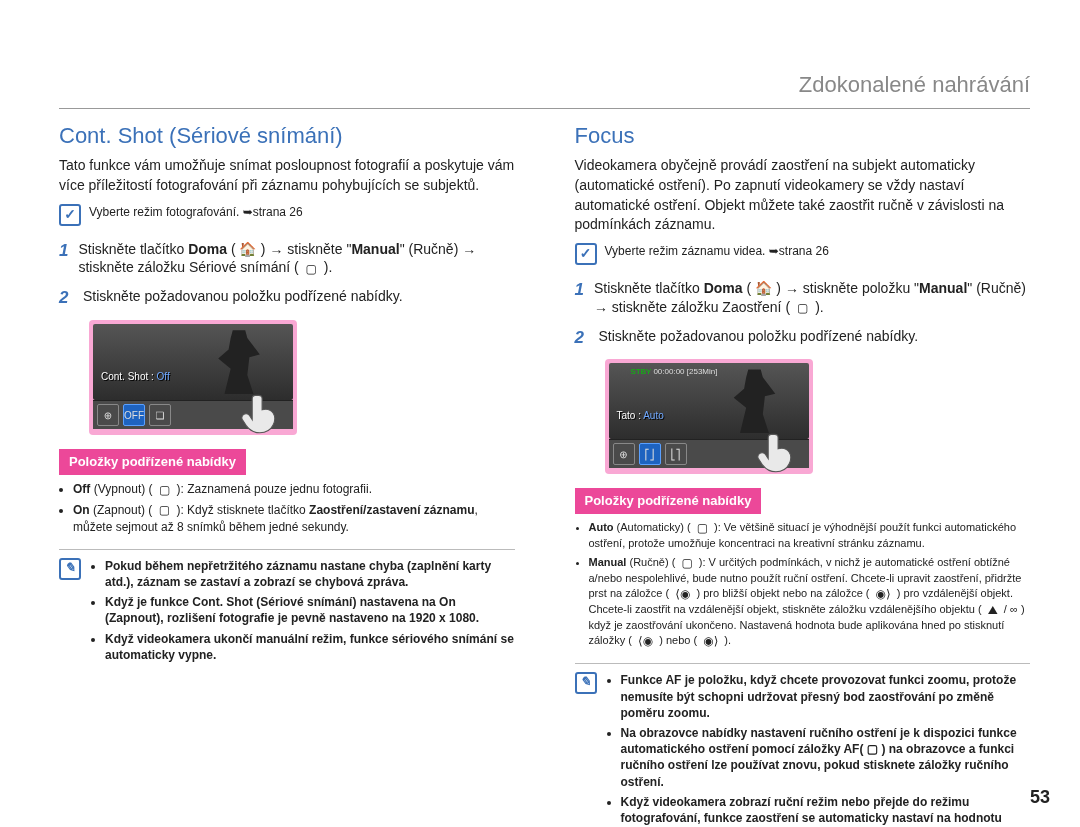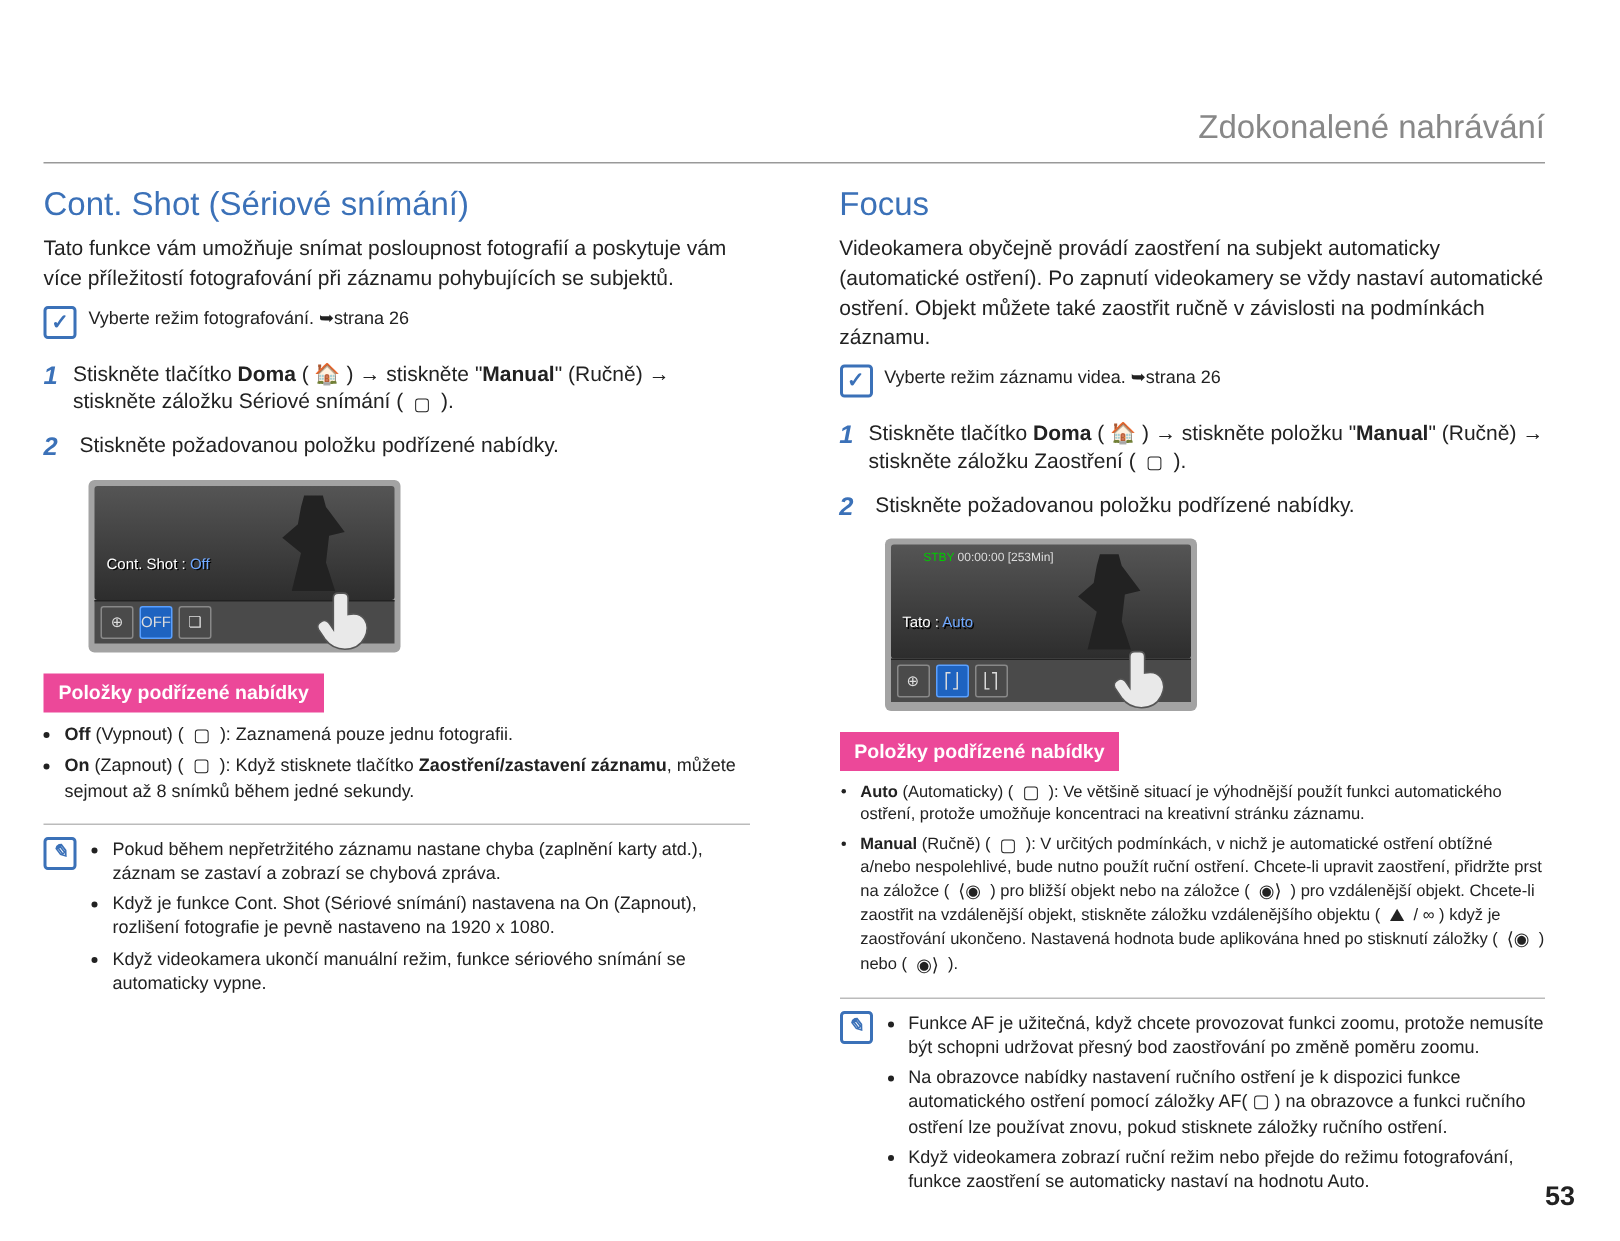--- a/index.html
+++ b/index.html
@@ -7,21 +7,21 @@
     margin: 0;
     background: #fff;
     color: #222;
     font-size: 13px;
     line-height: 1.35;
   }
   .page {
     width: 1080px;
     height: 827px;
     box-sizing: border-box;
-    padding: 70px 50px 20px 29px;
+    padding: 70px 50px 20px 59px;
     position: relative;
   }
   .chapter {
     text-align: right;
     color: #888;
     font-size: 22px;
     border-bottom: 1px solid #999;
     padding-bottom: 8px;
     margin-bottom: 12px;
   }
@@ -47,21 +47,21 @@
     color: #3b71b8; font-weight: bold; text-align: center;
     line-height: 16px; font-size: 14px;
   }
   .num-step { display: flex; gap: 10px; margin: 10px 0; font-size: 14px; }
   .num { color: #3b71b8; font-style: italic; font-weight: bold; font-size: 17px; width: 14px; }
   .inline-icon {
     display: inline-block; font-size: 12px;
     padding: 0 3px; vertical-align: middle;
   }
   .screenshot {
-    width: 200px; background: #a3a3a3; border-radius: 4px;
+    width: 200px; background: #f9a8d4; border-radius: 4px;
     margin: 10px 0 14px 30px; padding: 4px 4px 6px 4px;
     font-family: sans-serif;
   }
   .shot-top {
     height: 76px; background: linear-gradient(#555,#2d2d2d);
     border-radius: 2px; position: relative; overflow: hidden;
   }
   .silh {
     position: absolute; right: 28px; top: 6px;
     width: 52px; height: 64px; background: #222;
@@ -94,21 +94,21 @@
   .small { font-size: 11px; }
   .notebox { display:flex; gap:8px; align-items:flex-start; font-size:12px;
              border-top:1px solid #bbb; padding-top:8px; }
   .icon-note {
     width:18px; height:18px; flex:0 0 18px;
     border:2px solid #3b71b8; border-radius:3px;
     color:#3b71b8; text-align:center; line-height:16px; font-style:italic;
     font-weight:bold; font-size:13px;
   }
   .notebox ul { margin:0 0 0 16px; padding:0;}
-  .notebox li { margin-bottom:4px; list-style:disc;}
+  .notebox li { margin-bottom:4px; list-style:disc;font-weight:bold;}
   .pagenum {
     position:absolute; right: 30px; bottom: 18px;
     font-size: 18px; font-weight:bold;
   }
 </style>
 </head>
 <body>
 
 <div class="page">
 
@@ -221,21 +221,21 @@
           <b>Auto</b><span> (Automaticky) ( </span><span class="inline-icon">▢</span><span> ): Ve většině situací je výhodnější použít funkci automatického ostření, protože umožňuje koncentraci na kreativní stránku záznamu.</span>
         </li>
         <li>
           <b>Manual</b><span> (Ručně) ( </span><span class="inline-icon">▢</span><span> ): V určitých podmínkách, v nichž je automatické ostření obtížné a/nebo nespolehlivé, bude nutno použít ruční ostření. Chcete-li upravit zaostření, přidržte prst na záložce ( </span><span class="inline-icon">⟨◉</span><span> ) pro bližší objekt nebo na záložce ( </span><span class="inline-icon">◉⟩</span><span> ) pro vzdálenější objekt. Chcete-li zaostřit na vzdálenější objekt, stiskněte záložku vzdálenějšího objektu ( </span><span class="inline-icon">⛰</span><span> / ∞ ) když je zaostřování ukončeno. Nastavená hodnota bude aplikována hned po stisknutí záložky ( </span><span class="inline-icon">⟨◉</span><span> ) nebo ( </span><span class="inline-icon">◉⟩</span><span> ).</span>
         </li>
       </ul>
 
       <div class="notebox small">
         <div class="icon-note">✎</div>
         <ul>
-          <li>Funkce AF je užitečná, když chcete provozovat funkci zoomu, protože nemusíte být schopni udržovat přesný bod zaostřování po změně poměru zoomu.</li>
+          <li>Funkce AF je položku, když chcete provozovat funkci zoomu, protože nemusíte být schopni udržovat přesný bod zaostřování po změně poměru zoomu.</li>
           <li>Na obrazovce nabídky nastavení ručního ostření je k dispozici funkce automatického ostření pomocí záložky AF( ▢ ) na obrazovce a funkci ručního ostření lze používat znovu, pokud stisknete záložky ručního ostření.</li>
           <li>Když videokamera zobrazí ruční režim nebo přejde do režimu fotografování, funkce zaostření se automaticky nastaví na hodnotu Auto.</li>
         </ul>
       </div>
     </div>
 
   </div>
 
   <div class="pagenum">53</div>
 </div>

